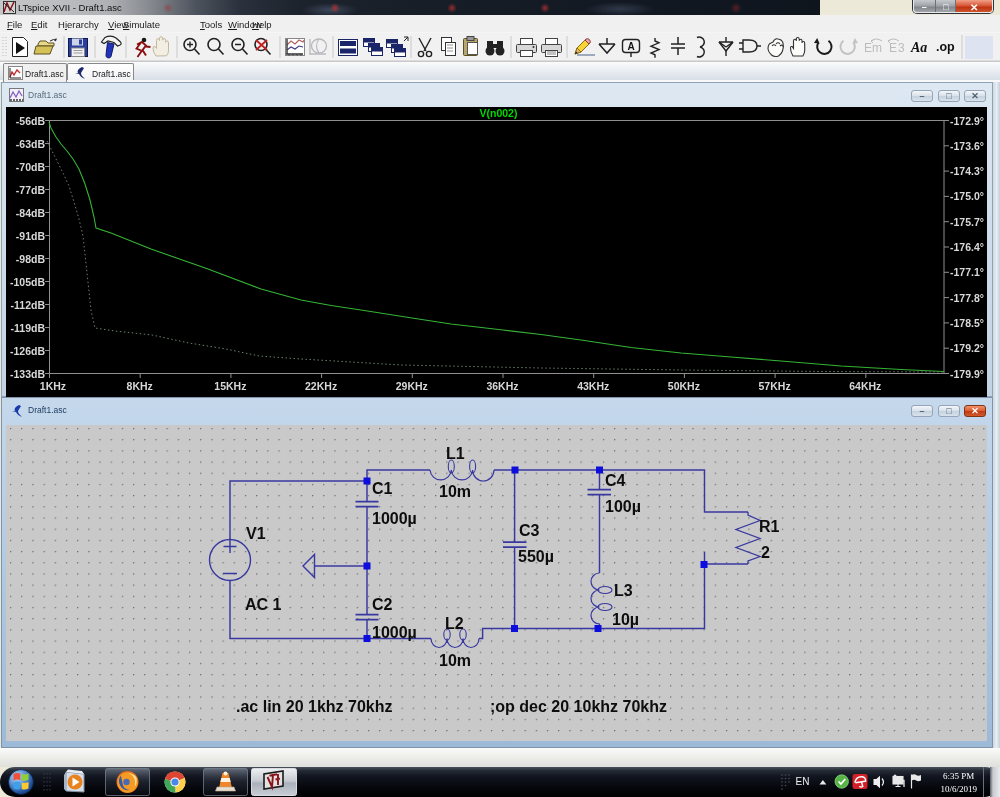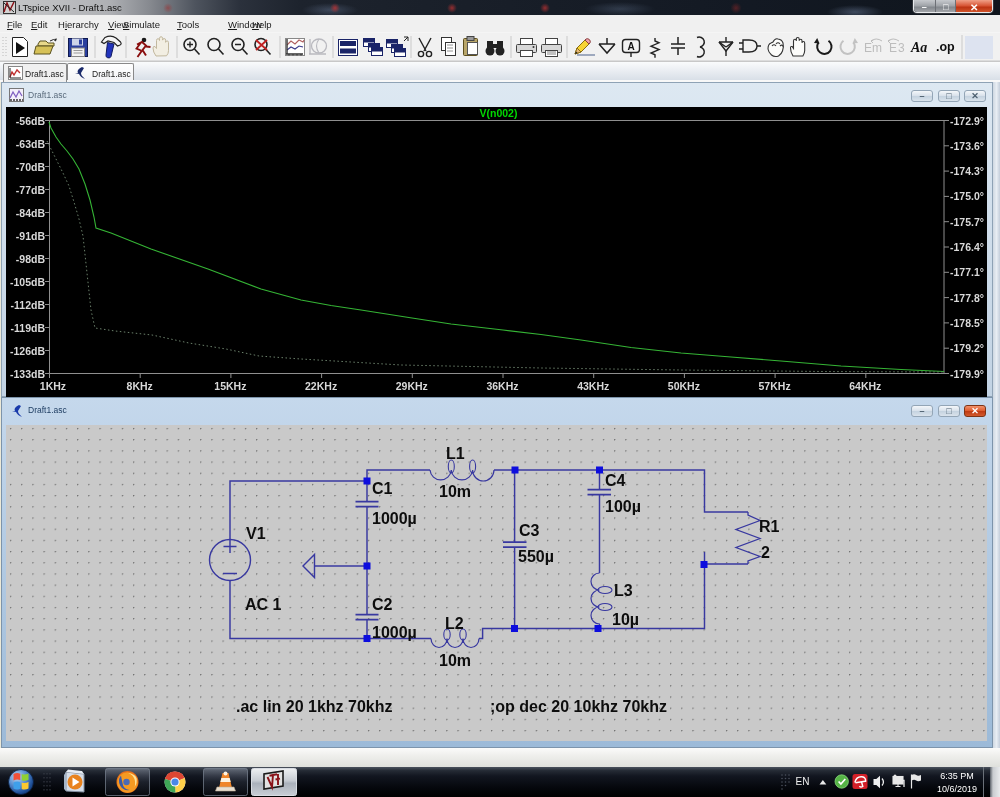--- a/index.html
+++ b/index.html
@@ -1,20 +1,20 @@
 <!DOCTYPE html>
 <html><head><meta charset="utf-8">
 <style>
 html,body{margin:0;padding:0;}
 #screen{position:relative;width:1000px;height:797px;overflow:hidden;font-family:"Liberation Sans",sans-serif;background:#ece9d8;}
 #screen *{box-sizing:border-box;}
 .abs{position:absolute;}
 
 
-#titlebar{position:absolute;left:0;top:0;width:1000px;height:15px;
+#titlebar{position:absolute;left:0;top:0;width:820px;height:15px;
 background:
  radial-gradient(circle 7px at 168px 8px, rgba(160,45,45,.55), rgba(160,45,45,0) 70%),
  radial-gradient(circle 7px at 335px 8px, rgba(190,50,50,.8), rgba(190,50,50,0) 70%),
  radial-gradient(circle 7px at 452px 8px, rgba(190,50,50,.75), rgba(190,50,50,0) 70%),
  radial-gradient(circle 7px at 545px 8px, rgba(190,50,50,.75), rgba(190,50,50,0) 70%),
  radial-gradient(circle 8px at 736px 8px, rgba(150,40,40,.5), rgba(150,40,40,0) 70%),
  radial-gradient(ellipse 40px 10px at 330px 10px, rgba(120,140,175,.35), rgba(120,140,175,0) 70%),
  radial-gradient(ellipse 50px 10px at 620px 9px, rgba(110,130,160,.3), rgba(110,130,160,0) 70%),
  radial-gradient(ellipse 40px 10px at 855px 12px, rgba(130,150,185,.4), rgba(130,150,185,0) 70%),
  linear-gradient(90deg,#c5c6c8 0px,#bcbdc0 60px,#aeb0b4 110px,#86898f 150px,#4e545e 195px,#2b313c 240px,#1d232d 300px,#171d27 55%,#131923 75%,#0f151d 100%);}
@@ -55,22 +55,22 @@
 #schwin .cbtn.cls{background:linear-gradient(#f2926c,#dd5b2e 48%,#c03c14 55%,#d2592c);border-color:#7e3416;}
 #schwin .cbtn.cls .g{color:#fff;}
 
 #plotcontent{position:absolute;left:4px;top:24px;width:981px;height:371px;background:#000;}
 #schcontent{position:absolute;left:4px;top:27px;width:981px;height:316px;
 background-image:radial-gradient(circle 1px at 1.5px 1.5px,#6e6e6e 60%,rgba(110,110,110,0) 100%);
 background-size:11.2px 11.2px;background-position:3px 2px;background-color:#c9c9c9;}
 
 
 #botstrip{position:absolute;left:0;top:748px;width:1000px;height:19px;background:linear-gradient(#fbfbfa,#efefec 40%,#dfe0dc);}
-#taskbar{position:absolute;left:0;top:767px;width:1000px;height:30px;background:linear-gradient(#4a515d,#252b35 12%,#121620 30%,#05070c 70%,#000);}
-#clock{position:absolute;right:23px;top:3px;text-align:center;font-size:9px;color:#fff;line-height:12.5px;}
+#taskbar{position:absolute;left:0;top:767px;width:1000px;height:30px;background:linear-gradient(#4a515d,#252b35 12%,#121620 30%,#05070c 70%,#000);border-radius:15px;}
+#clock{position:absolute;right:23px;top:3px;text-align:center;font-size:9px;color:#fff;line-height:12.5px;font-family:Liberation Serif, serif;}
 </style></head>
 <body>
 <div id="screen">
 
   <div id="titlebar">
     <svg class="abs" style="left:3px;top:1px" width="13" height="13" viewBox="0 0 13 13">
       <rect x="0.5" y="0.5" width="12" height="12" fill="#d4d4d4" stroke="#333"></rect>
       <path d="M1,11 L4,2 L7,9 L11,1" stroke="#8a1218" stroke-width="1.5" fill="none"></path>
       <path d="M1,2 L11,11" stroke="#222" stroke-width="1"></path>
     </svg>
@@ -87,21 +87,21 @@
         </div>
     </div>
   </div>
 
   <div id="menubar">
     <span style="left:7px"><u>F</u>ile</span>
     <span style="left:31px"><u>E</u>dit</span>
     <span style="left:58px">H<u>i</u>erarchy</span>
     <span style="left:108px"><u>V</u>iew</span>
     <span style="left:123px"><u>S</u>imulate</span>
-    <span style="left:177px"><u>T</u>ools</span>
+    <span style="left:200px"><u>T</u>ools</span>
     <span style="left:228px"><u>W</u>indow</span>
     <span style="left:252px"><u>H</u>elp</span>
   </div>
 
   <div id="toolbar">
     <svg width="1000" height="28" viewBox="0 0 1000 28" id="tbsvg">
 
       <path d="M3,4 V24 M6,4 V24" stroke="#bbb" stroke-width="1" stroke-dasharray="1 2"></path>
 
       <path d="M64,3 V25 M95,3 V25 M126,3 V25 M177,3 V25 M280,3 V25 M333,3 V25 M411,3 V25 M511,3 V25 M567,3 V25 M962,2 V26" stroke="#c9c9c9" stroke-width="1"></path>

